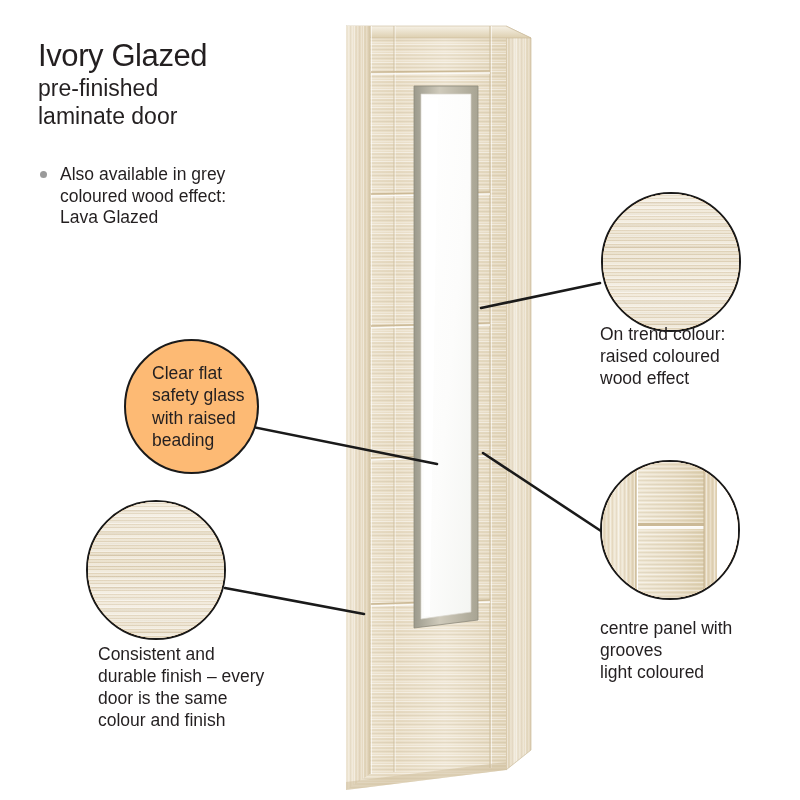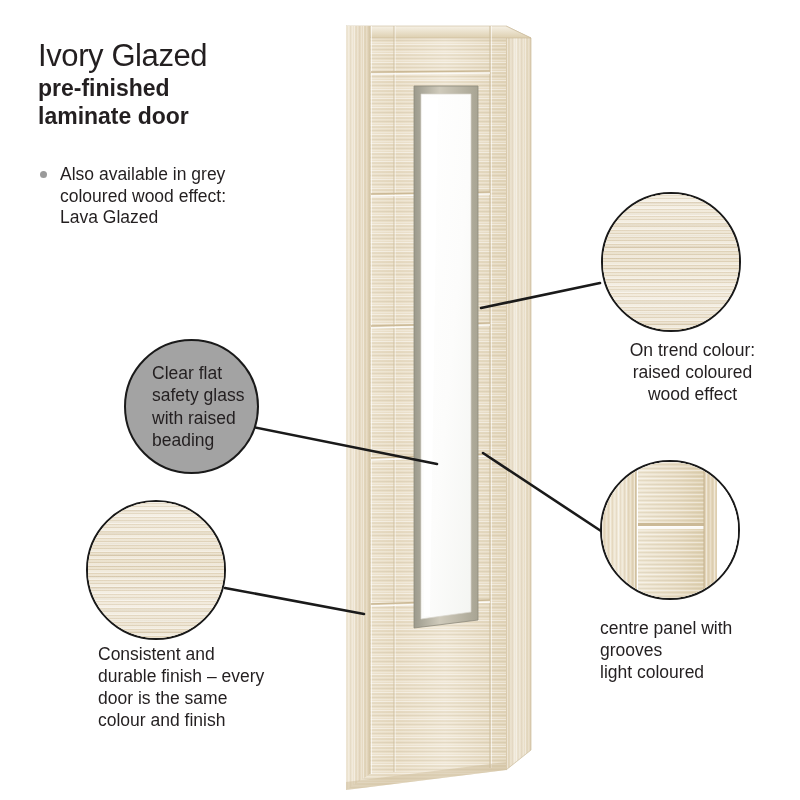--- a/index.html
+++ b/index.html
@@ -4,39 +4,39 @@
 <style>
   html,body{margin:0;padding:0;background:#ffffff;}
   body{width:800px;height:800px;position:relative;overflow:hidden;
        font-family:"Liberation Sans", sans-serif;color:#231f20;}
 
   #stage{position:absolute;left:0;top:0;width:800px;height:800px;}
 
   
   #header{position:absolute;left:38px;top:40px;width:300px;}
   .h-title{font-size:31px;font-weight:normal;letter-spacing:-0.4px;line-height:1.06;margin:0;}
-  .h-sub{font-size:23px;font-weight:bold;line-height:1.13;margin:2px 0 0 0;color:#231f20;}
+  .h-sub{font-size:23px;font-weight:normal;line-height:1.13;margin:2px 0 0 0;color:#231f20;}
 
   
   #bullets{position:absolute;left:38px;top:164px;width:290px;}
   .bullet{position:relative;padding-left:22px;margin-bottom:11px;
           font-size:17.5px;line-height:1.23;}
   .bullet .dot{position:absolute;left:2px;top:7px;width:7px;height:7px;
                border-radius:50%;background:#9a9a9a;}
 
   
   #lines{position:absolute;left:0;top:0;width:800px;height:800px;pointer-events:none;}
 
   
   #door{position:absolute;left:318px;top:8px;width:250px;height:790px;}
 
   
   .callout{position:absolute;}
   .circ{position:absolute;border-radius:50%;border:2.4px solid #1a1a1a;
-        overflow:hidden;box-sizing:border-box;background:#a3a3a3;}
+        overflow:hidden;box-sizing:border-box;background:#fdba74;}
   .circ .tex{position:absolute;left:-10%;top:-10%;width:120%;height:120%;}
   .cap{position:absolute;font-size:17.5px;line-height:1.26;color:#231f20;}
   .circ-text{display:flex;align-items:center;justify-content:flex-start;
              box-sizing:border-box;}
   .circ-text .inner{font-size:17.5px;line-height:1.27;padding-left:26px;padding-right:8px;}
 
   
   .wood-h{
     background-color:#e7dcc5;
     background-image:
@@ -212,21 +212,21 @@
       <div>durable finish – every</div>
       <div>door is the same</div>
       <div>colour and finish</div>
     </div>
   </div>
 
   <div class="callout">
     <div class="circ" style="left:601px;top:192px;width:140px;height:140px;">
       <div class="tex wood-h"></div>
     </div>
-    <div class="cap" style="left:600px;top:339px;width:185px;text-align:center;">
+    <div class="cap" style="left:600px;top:323px;width:185px;">
       <div>On trend colour:</div>
       <div>raised coloured</div>
       <div>wood effect</div>
     </div>
   </div>
 
   <div class="callout">
     <div class="circ" style="left:600px;top:460px;width:140px;height:140px;">
       <svg width="136" height="136" viewBox="0 0 136 136">
         <defs>

